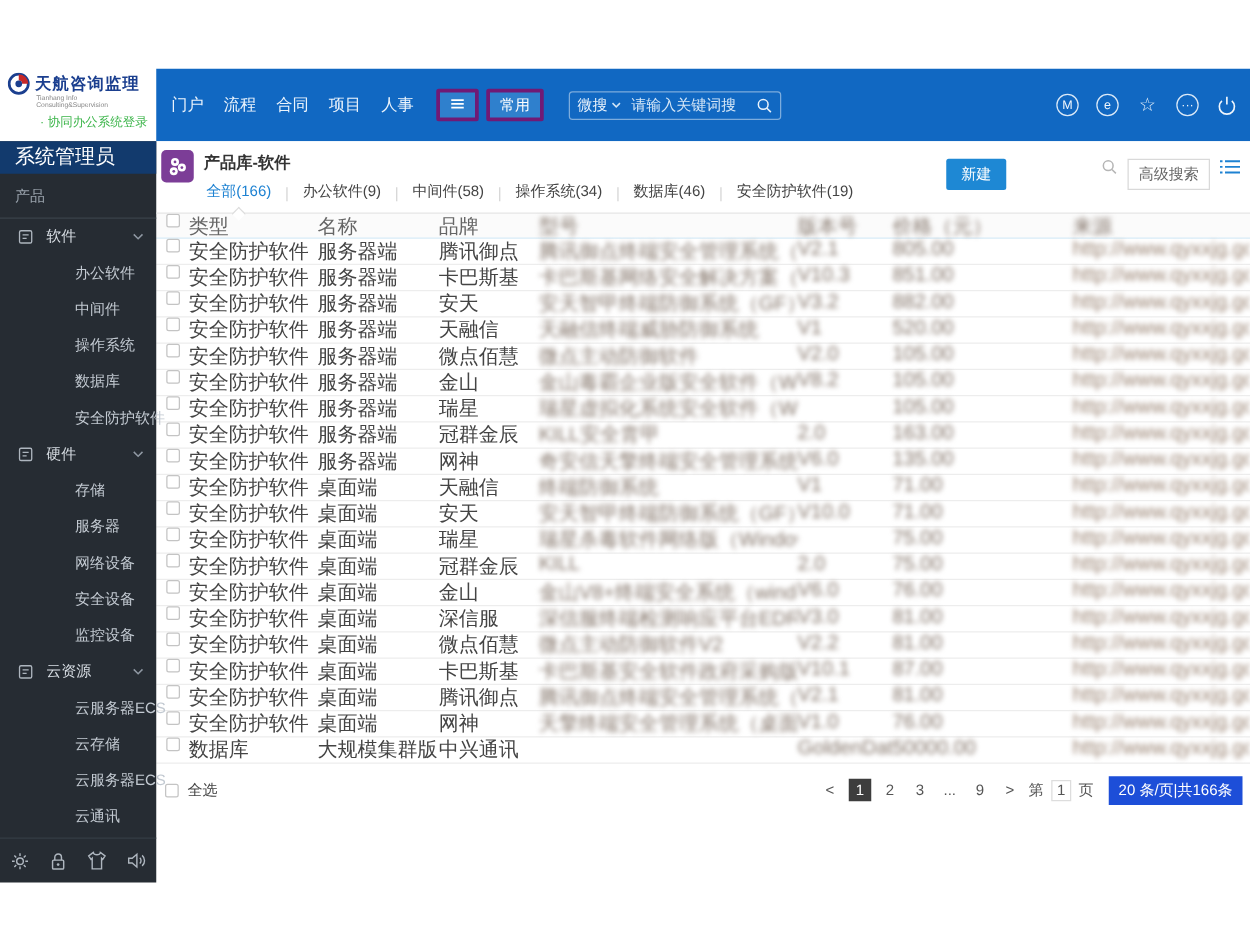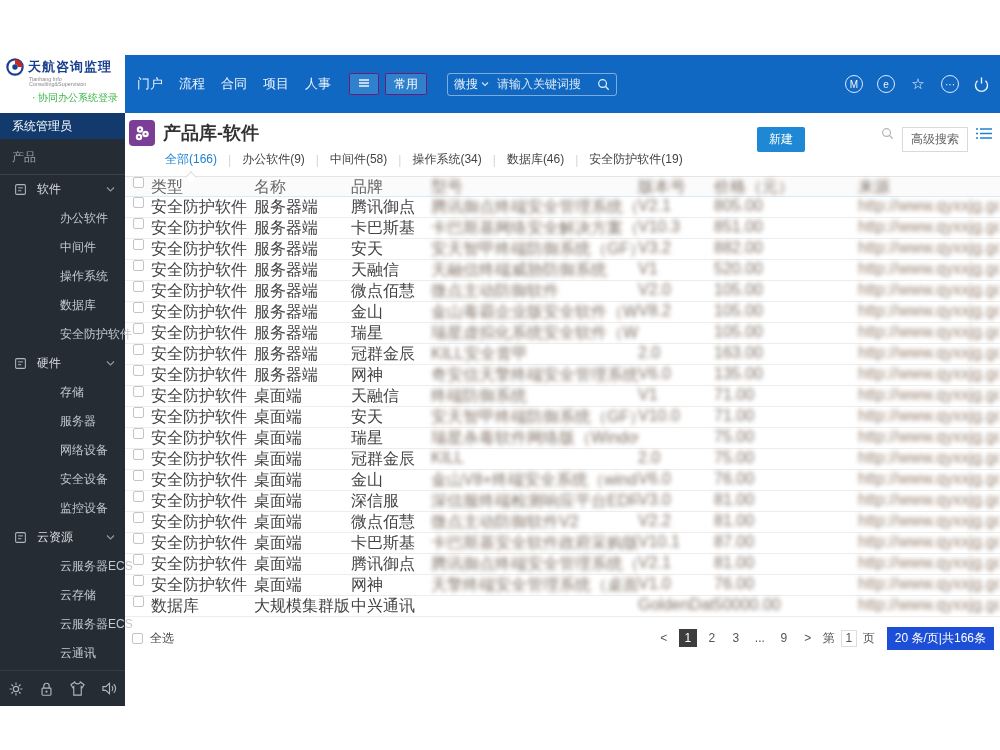--- a/index.html
+++ b/index.html
@@ -11,51 +11,51 @@
   .logo-block { width:125px; background:#fff; padding:3px 0 0 6px; }
   .logo-line { display:flex; align-items:center; gap:4px; }
   .logo-mark { width:18px; height:18px; flex:0 0 18px; }
   .logo-title { font-size:13px; font-weight:bold; color:#1b3f8f; letter-spacing:1px; }
   .logo-sub { font-size:6px; color:#888; margin-left:23px; transform:scale(.9); transform-origin:left; }
   .login-link { font-size:10px; color:#3cb54a; margin:3px 0 0 26px; }
   .bluebar { flex:1; background:#1168c2; display:flex; align-items:center; color:#fff; padding:0 10px 0 12px; }
   .nav { display:flex; align-items:center; gap:16px; }
   .nav-item { font-size:13px; color:#eaf3fc; cursor:pointer; white-space:nowrap; }
   .nav-boxes { display:flex; gap:6px; margin-left:18px; }
-  .nav-box { background:#2f80cd; border:1px solid #701a75; border-radius:2px; font-size:12px; color:#fff; padding:3px 8px; line-height:14px; }
+  .nav-box { background:#2f80cd; border:3px solid #701a75; border-radius:2px; font-size:12px; color:#fff; padding:3px 8px; line-height:14px; }
   .searchwrap { display:flex; align-items:center; margin-left:20px; border:1px solid rgba(255,255,255,.45); border-radius:3px; padding:2px 6px; gap:8px; }
   .search-scope { font-size:12px; color:#eaf3fc; display:flex; align-items:center; gap:3px; }
   .search-input { background:transparent; border:none; outline:none; color:#fff; font-size:12px; width:92px; font-family:inherit; }
   .search-input::placeholder { color:#d6e7f7; }
   .top-icons { margin-left:auto; display:flex; align-items:center; gap:14px; }
   .hicon { width:18px; height:18px; border:1px solid #dbe9f7; border-radius:50%; font-size:10px; display:flex; align-items:center; justify-content:center; color:#f0f6fc; }
   .hicon.noring { border:none; font-size:15px; }
 
   
   .body { display:flex; height:593px; }
 
   
   .sidebar { width:125px; background:#262c33; position:relative; flex:0 0 125px; }
-  .role-bar { height:26px; line-height:26px; background:#123a6d; color:#fff; font-size:12px; padding-left:12px; }
+  .role-bar { height:26px; line-height:26px; background:#123a6d; color:#fff; font-size:16px; padding-left:12px; }
   .section-label { color:#98a1ab; font-size:12px; padding:10px 12px 8px; }
   .side-divider { border-bottom:1px solid #3a424b; margin:0; }
   .group-row { height:29px; display:flex; align-items:center; padding:0 10px 0 14px; color:#d7dde3; font-size:12px; cursor:pointer; }
   .group-row .gicon { color:#aeb6bf; display:flex; }
   .group-row .glabel { margin-left:10px; }
   .group-row .chev { margin-left:auto; color:#8f98a3; display:flex; }
   .child-row { height:29px; line-height:29px; padding-left:60px; color:#c2c9d1; font-size:12px; cursor:pointer; white-space:nowrap; }
   .side-bottom { position:absolute; bottom:0; left:0; width:125px; height:36px; border-top:1px solid #343c45; display:flex; align-items:center; justify-content:space-around; color:#aeb6bf; }
 
   
   .main { flex:1; background:#fff; min-width:0; }
   .main-head { position:relative; padding:7px 10px 0 4px; border-bottom:1px solid #e5e5e5; }
   .title-row { display:flex; align-items:flex-start; gap:8px; }
   .app-badge { width:26px; height:26px; background:#7c3d97; border-radius:4px; flex:0 0 26px; display:flex; align-items:center; justify-content:center; }
   .head-text { padding-top:1px; }
-  .page-title { font-size:18px; font-weight:bold; color:#333; }
+  .page-title { font-size:13px; font-weight:bold; color:#333; }
   .tabs { display:flex; align-items:center; margin-top:6px; padding-bottom:8px; font-size:12px; }
   .tab { color:#444; cursor:pointer; position:relative; padding:0 2px; }
   .tab.active { color:#1e82d2; }
   .tab.active::after { content:""; position:absolute; bottom:-13px; left:50%; margin-left:-4px; width:7px; height:7px; background:#fff; border-left:1px solid #ddd; border-top:1px solid #ddd; transform:rotate(45deg); }
   .tab-sep { color:#d5d5d5; margin:0 9px; }
   .head-controls { position:absolute; right:8px; top:14px; display:flex; gap:8px; }
   .btn-new { background:#1e88d4; color:#fff; font-size:12px; border:none; padding:4px 12px; border-radius:2px; cursor:pointer; font-family:inherit; }
   .mini-search { border:none; outline:none; width:60px; font-size:12px; }
   .mag { color:#b5b5b5; display:flex; }
   .btn-adv { border:1px solid #d9d9d9; background:#fff; color:#666; font-size:12px; padding:3px 8px; cursor:pointer; font-family:inherit; }

